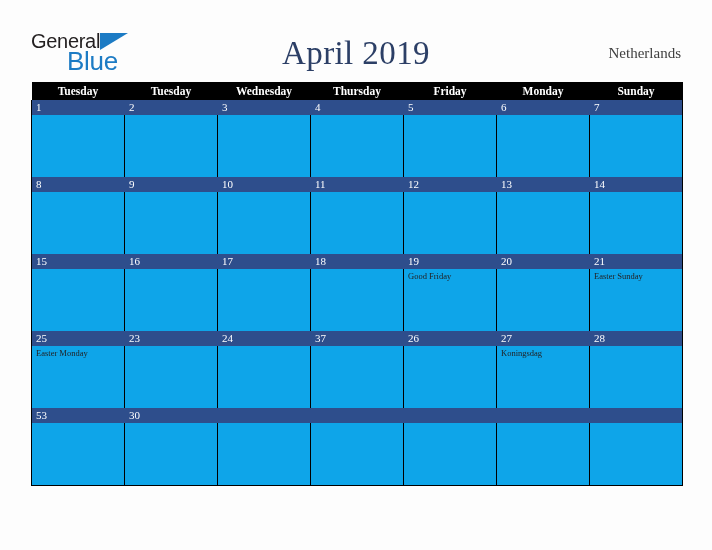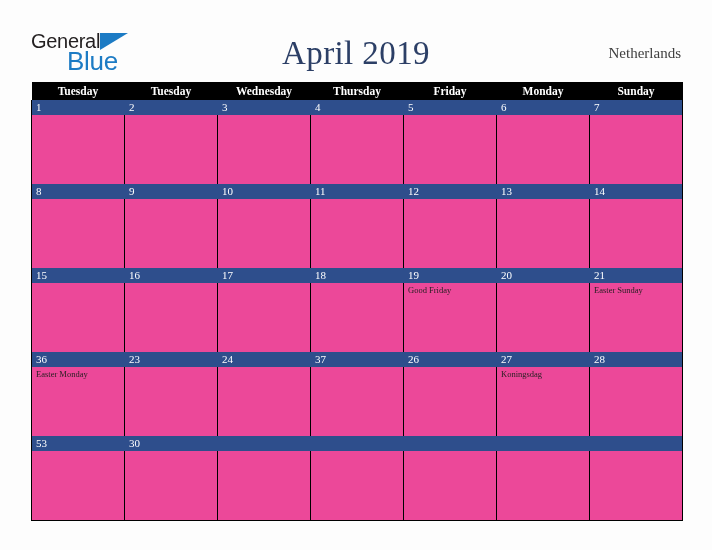--- a/index.html
+++ b/index.html
@@ -124,23 +124,23 @@
   }
   .date-row td:first-child {
     border-left: 1px solid #000000;
   }
   .date-row td:last-child {
     border-right: 1px solid #000000;
   }
 
   
   .event-row td {
-    background: #ec4899;
+    background: #0ea5e9;
     height: 60px;
-    padding: 2px 4px 7px 4px;
+    padding: 2px 4px 0 4px;
     vertical-align: top;
     border-left: 1px solid #000000;
     border-right: 1px solid #000000;
     border-top: none;
     border-bottom: none;
     font-family: "Liberation Serif", serif;
     font-size: 8.5px;
     color: #231f20;
   }
   .week:last-child .event-row td {
@@ -252,21 +252,21 @@
           <span class="event-text">Good Friday</span>
         </td>
         <td></td>
         <td>
           <span class="event-text">Easter Sunday</span>
         </td>
       </tr>
     </tbody>
     <tbody class="week">
       <tr class="date-row">
-        <td>36</td>
+        <td>25</td>
         <td>23</td>
         <td>24</td>
         <td>37</td>
         <td>26</td>
         <td>27</td>
         <td>28</td>
       </tr>
       <tr class="event-row">
         <td>
           <span class="event-text">Easter Monday</span>

